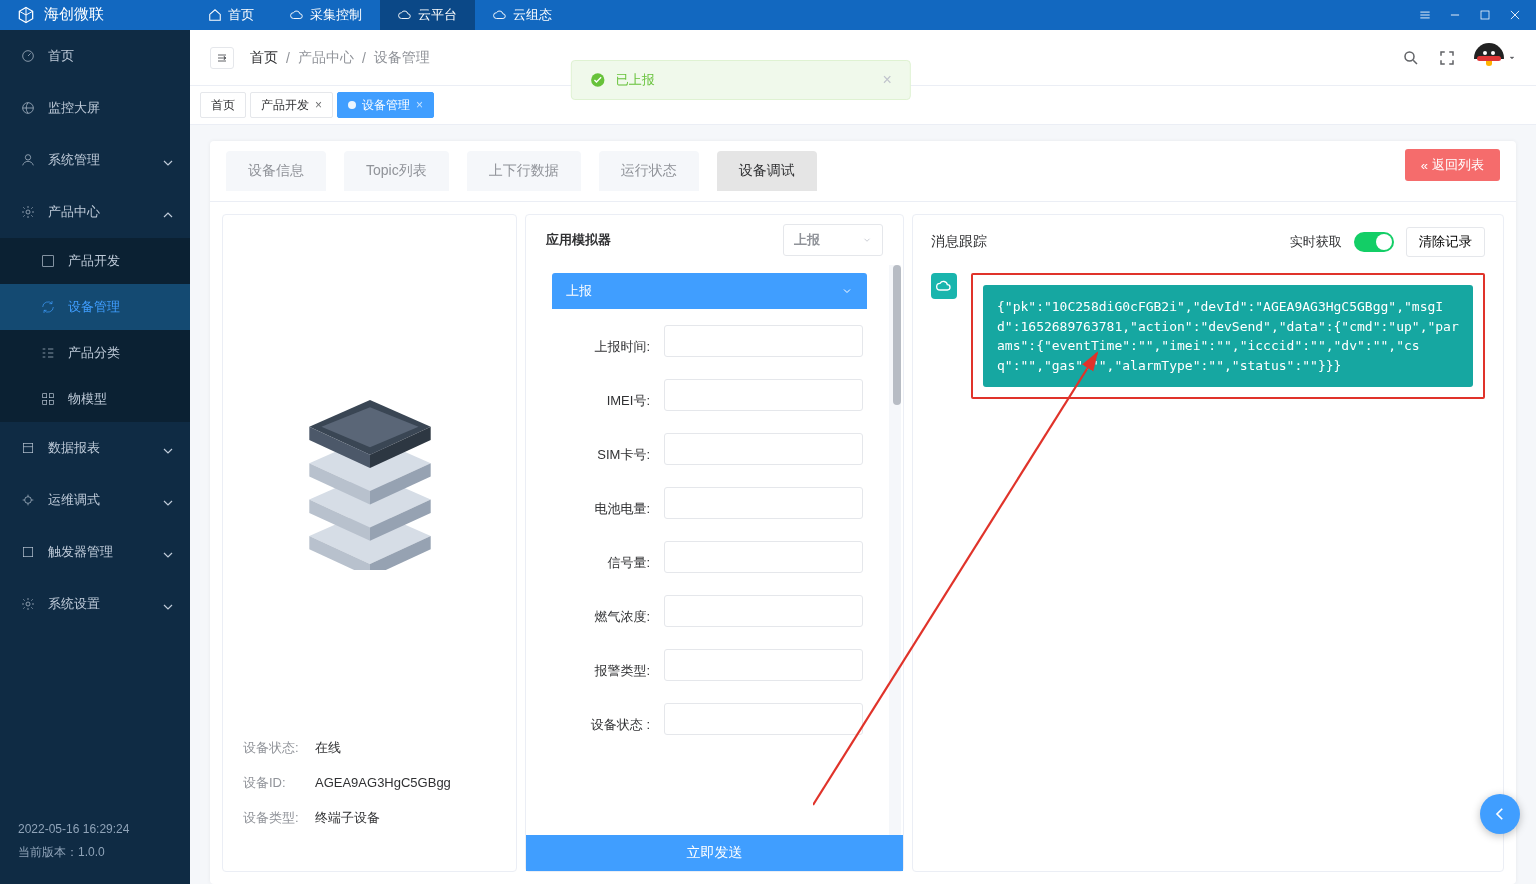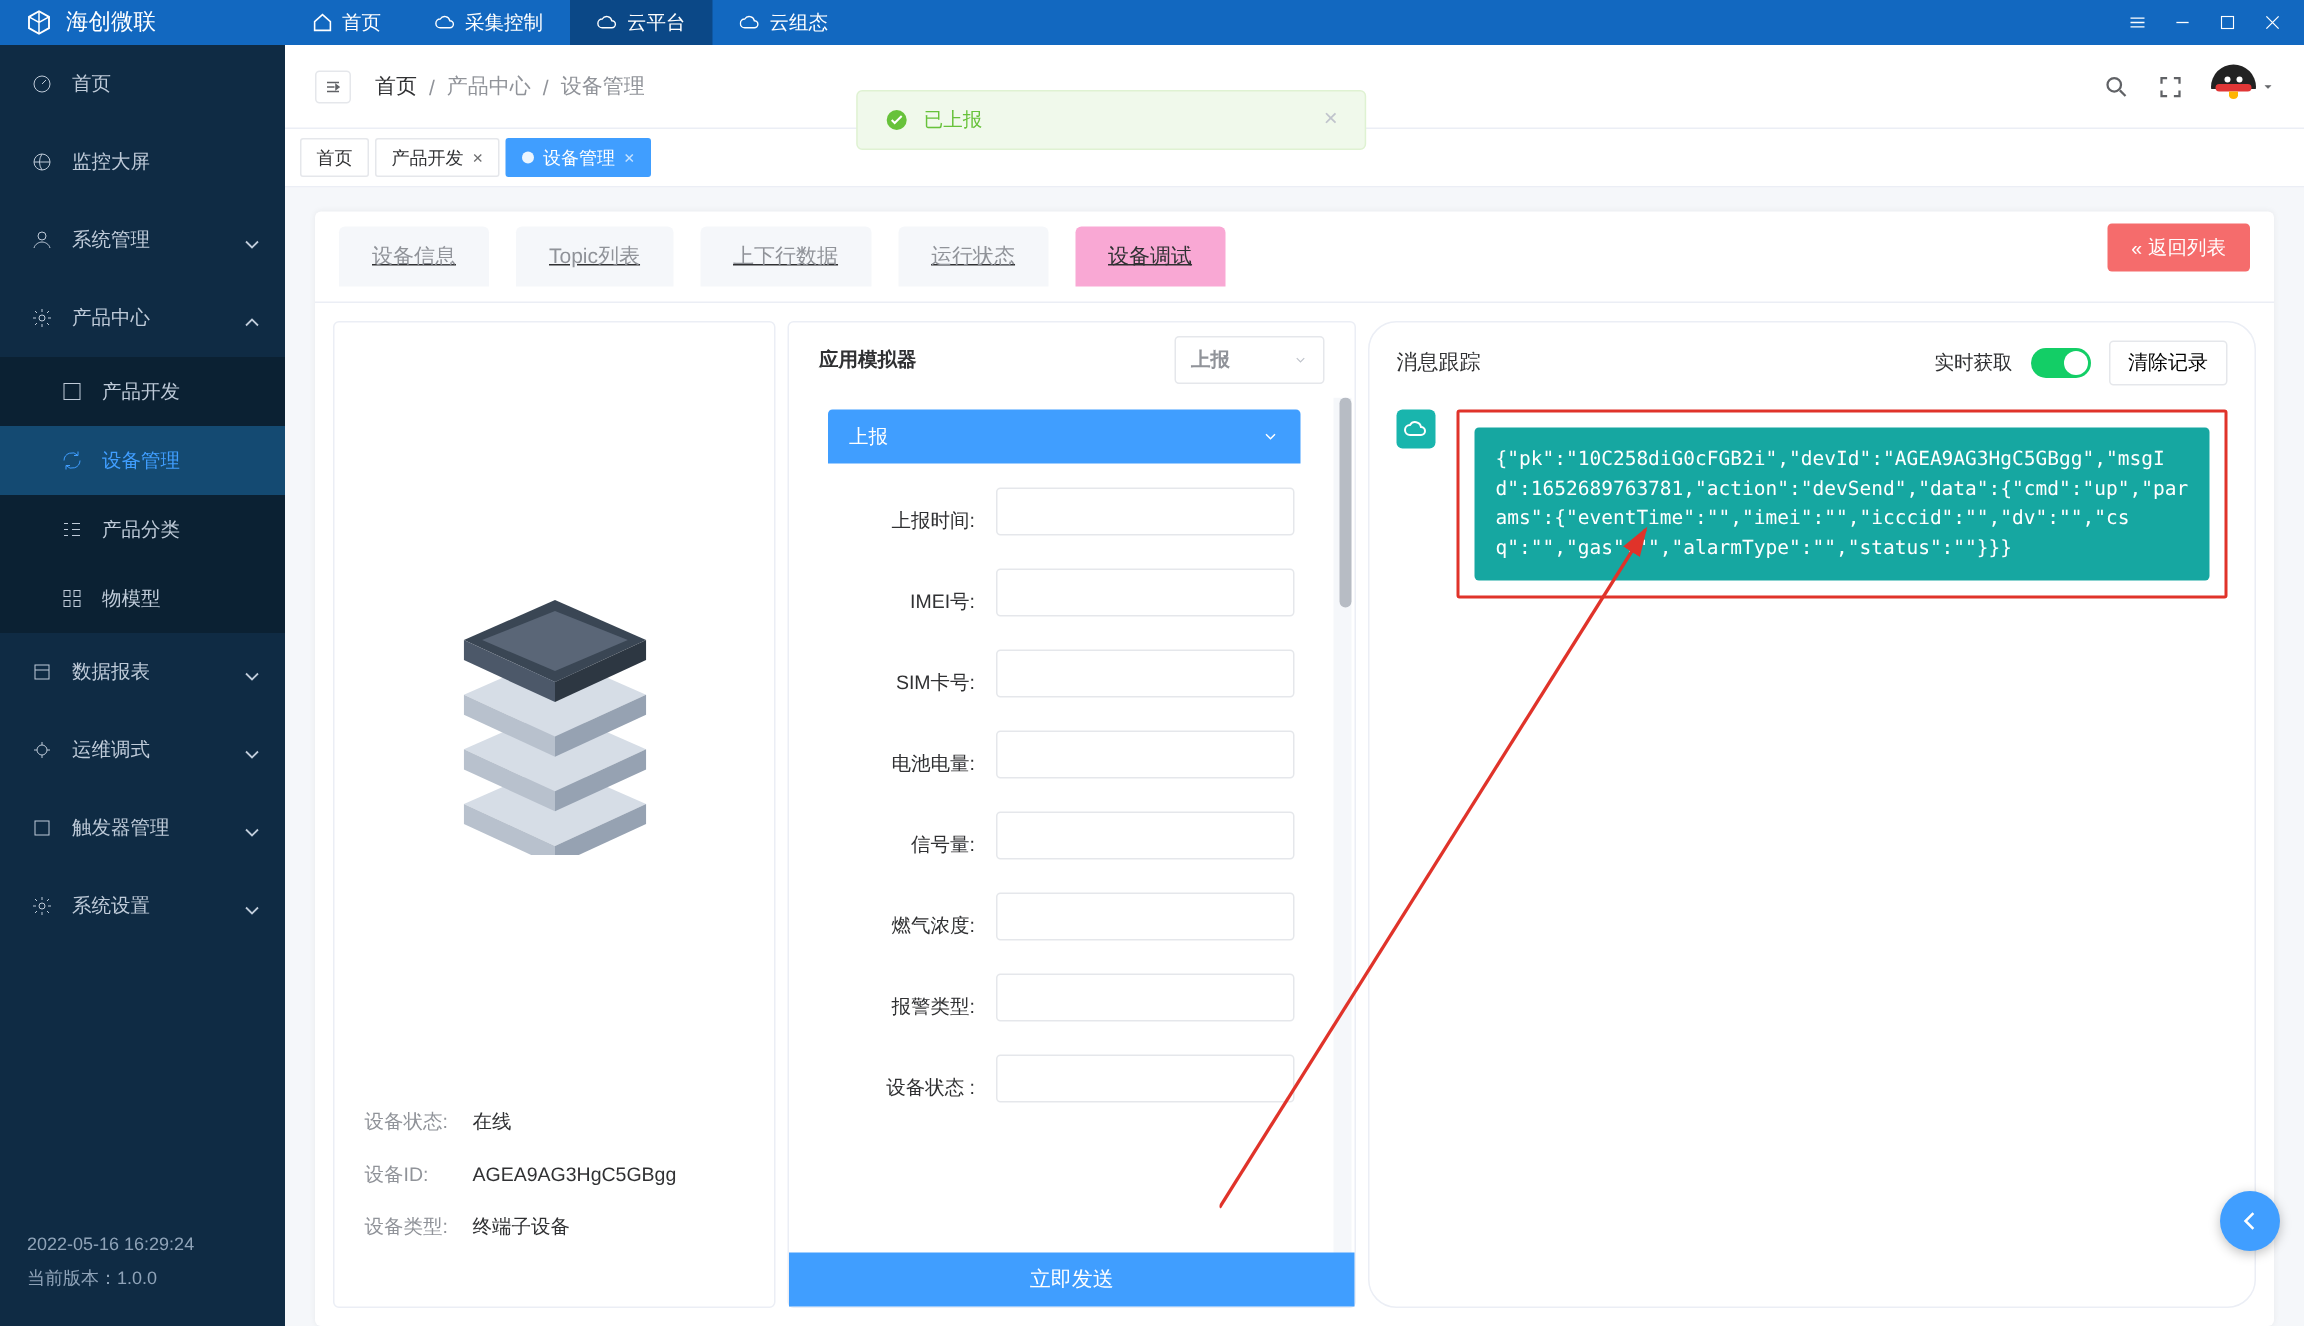--- a/index.html
+++ b/index.html
@@ -65,23 +65,23 @@
 
 .tabs-row{background:#fff;border-bottom:1px solid var(--border-soft);display:flex;padding:6px 10px;gap:4px;}
 .mini-tab{border:1px solid var(--border);border-radius:2px;background:#fff;height:26px;display:flex;align-items:center;padding:0 10px;font-size:12px;cursor:pointer;gap:6px;}
 .mini-tab.active{background:var(--accent);border-color:var(--accent);color:#fff;}
 .mini-tab .dot{width:8px;height:8px;border-radius:50%;background:#fff;opacity:.9;}
 .mini-tab .x{font-size:12px;line-height:1;opacity:.7;}
 
 
 .page{flex:1;padding:16px 20px 0;min-height:0;display:flex;flex-direction:column;}
 .card{background:#fff;border-radius:4px;padding:0;flex:1;display:flex;flex-direction:column;min-height:0;box-shadow:0 0 4px rgba(0,0,0,.06);}
-.card-head{display:flex;align-items:center;padding:10px 16px;gap:18px;border-bottom:1px solid var(--border-soft);position:relative;text-decoration:underline;}
+.card-head{display:flex;align-items:center;padding:10px 16px;gap:18px;border-bottom:1px solid var(--border-soft);position:relative;}
 .page-tab{height:40px;display:flex;align-items:center;padding:0 22px;font-size:14px;color:var(--text-light);background:#f5f7fa;border-radius:4px 4px 0 0;cursor:pointer;}
-.page-tab.active{background:#f9a8d4;color:var(--text);}
+.page-tab.active{background:#e5e5e5;color:var(--text);}
 .back-btn{position:absolute;right:16px;top:8px;background:var(--danger);color:#fff;border:none;border-radius:3px;padding:7px 16px;cursor:pointer;font-size:13px;display:flex;align-items:center;gap:4px;}
 
 .panels{flex:1;display:flex;min-height:0;padding:12px;}
 .panel{border:1px solid var(--border-soft);border-radius:4px;display:flex;flex-direction:column;}
 
 
 .panel.device{width:295px;padding:26px 20px;}
 .dev-ill{flex:1;display:flex;align-items:center;justify-content:center;}
 .dev-meta{font-size:13px;line-height:2.7;padding-bottom:10px;}
 .dev-meta .lbl{color:var(--text-light);display:inline-block;width:72px;}
@@ -94,21 +94,21 @@
 .sim-scroll{position:absolute;right:2px;top:0;width:12px;bottom:0;background:#f5f7fa;}
 .sim-thumb{position:absolute;right:2px;top:0;width:8px;height:140px;background:#b7bcc4;border-radius:4px;}
 .sim-accordion{background:var(--accent);color:#fff;height:36px;border-radius:3px 3px 0 0;display:flex;align-items:center;padding:0 14px;font-weight:500;justify-content:space-between;margin-top:8px;margin-right:18px;}
 .sim-form{margin-top:16px;margin-right:22px;}
 .field{display:flex;align-items:center;margin-bottom:22px;gap:14px;}
 .field .flabel{width:98px;text-align:right;color:var(--text);font-size:13px;margin-top:12px;}
 .field .fin{flex:1;border:1px solid var(--border);border-radius:3px;height:32px;padding:0 10px;}
 .send-btn{position:absolute;left:0;right:0;bottom:0;background:var(--accent);color:#fff;border:none;height:36px;font-size:14px;cursor:pointer;}
 
 
-.panel.log{flex:1;margin-left:8px;padding:12px 18px 0;position:relative;border-radius:19px;}
+.panel.log{flex:1;margin-left:8px;padding:12px 18px 0;position:relative;}
 .log-head{display:flex;align-items:center;gap:14px;}
 .log-title{font-weight:500;font-size:14px;}
 .log-right{margin-left:auto;display:flex;align-items:center;gap:12px;}
 .switch{width:40px;height:20px;background:var(--switch-on);border-radius:10px;position:relative;cursor:pointer;}
 .switch:after{content:"";position:absolute;right:2px;top:2px;width:16px;height:16px;border-radius:50%;background:#fff;}
 .clear-btn{border:1px solid var(--border);background:#fff;border-radius:3px;padding:5px 12px;cursor:pointer;}
 .log-body{margin-top:16px;}
 .log-row{display:flex;align-items:flex-start;gap:14px;}
 .cloud-icon{width:26px;height:26px;background:#19b5ad;border-radius:4px;display:flex;align-items:center;justify-content:center;flex-shrink:0;}
 .log-box{border:2px solid #e0332a;border-radius:2px;padding:10px;flex:1;}

